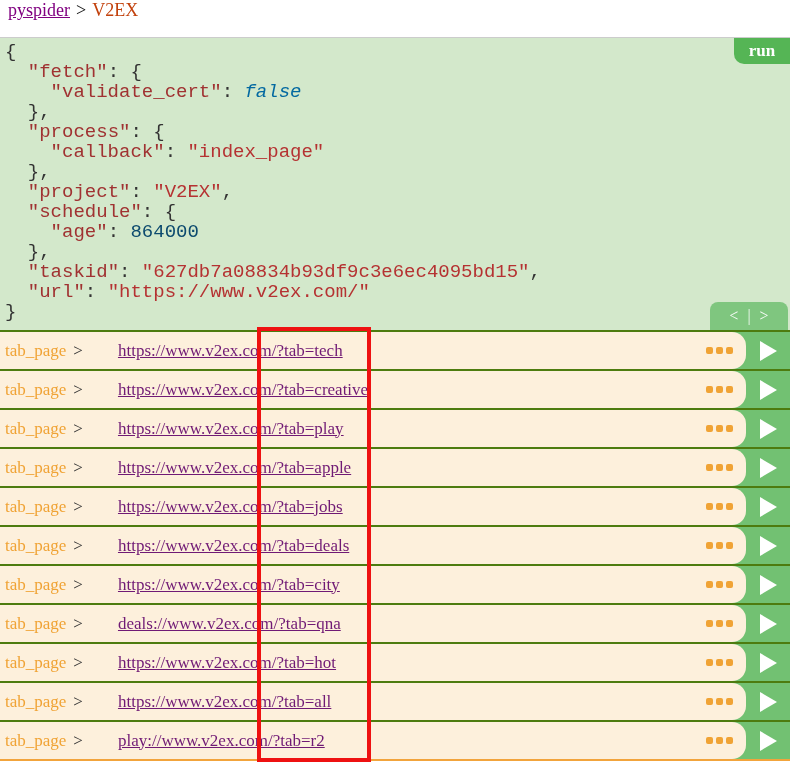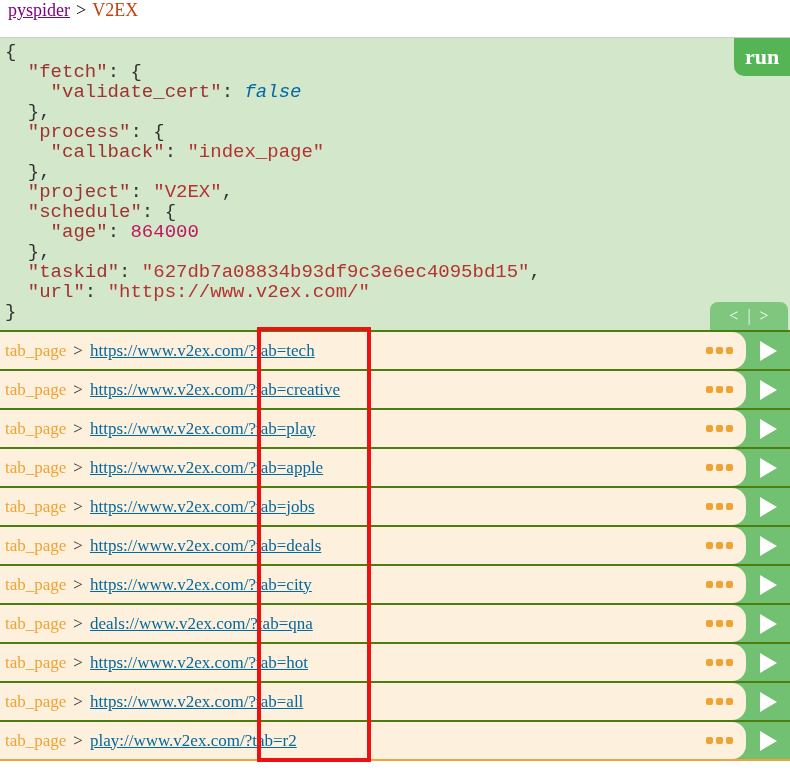--- a/index.html
+++ b/index.html
@@ -32,28 +32,28 @@
     margin:0;padding:4px 0 0 5px;
     font-family:"Liberation Mono", monospace;
     font-size:19px;line-height:20px;
     color:#333;
     white-space:pre;
   }
   .c-pln{color:#333333;}
   .c-key{color:#a03232;}
   .c-str{color:#b53232;}
   .c-kwd{color:#0369a1;font-style:italic;}
-  .c-lit{color:#be185d;}
+  .c-lit{color:#0c4a6e;}
   .run-btn{
     position:absolute;top:0;right:0;
-    width:56px;height:38px;
+    width:56px;height:26px;
     background:#55b555;color:#ffffff;
     border:none;border-radius:0 0 0 10px;
     font-family:"Liberation Serif", serif;
-    font-weight:bold;font-size:22px;
+    font-weight:bold;font-size:17px;
     cursor:pointer;line-height:24px;text-align:center;
     padding:0;
   }
   
   .pager{
     position:absolute;
     top:302px;right:2px;
     width:78px;height:28px;
     background:#7fc67f;
     border-radius:8px 8px 0 0;
@@ -76,21 +76,21 @@
   .task-card{
     position:absolute;left:0;top:0;bottom:0;
     width:746px;
     background:#fdf0dc;
     border-radius:0 14px 14px 0;
     display:flex;align-items:center;
     padding-left:5px;box-sizing:border-box;
   }
   .cb{color:#f0a335;font-size:17px;}
   .sep2{color:#333;font-size:17px;margin:0 7px;}
-  .url{color:#0369a1;font-size:17px;text-decoration:underline;cursor:pointer;}
+  .url{color:#701a75;font-size:17px;text-decoration:underline;cursor:pointer;margin-left:28px;}
   .dots{
     margin-left:auto;margin-right:13px;
     background:none;border:none;padding:0;
     cursor:pointer;display:block;
   }
   .dots-icon{display:flex;gap:3px;}
   .dots-icon i{display:block;width:7px;height:7px;background:#f0a335;border-radius:2px;}
   .play{
     position:absolute;right:0;top:0;bottom:0;width:44px;
     display:flex;align-items:center;justify-content:center;

